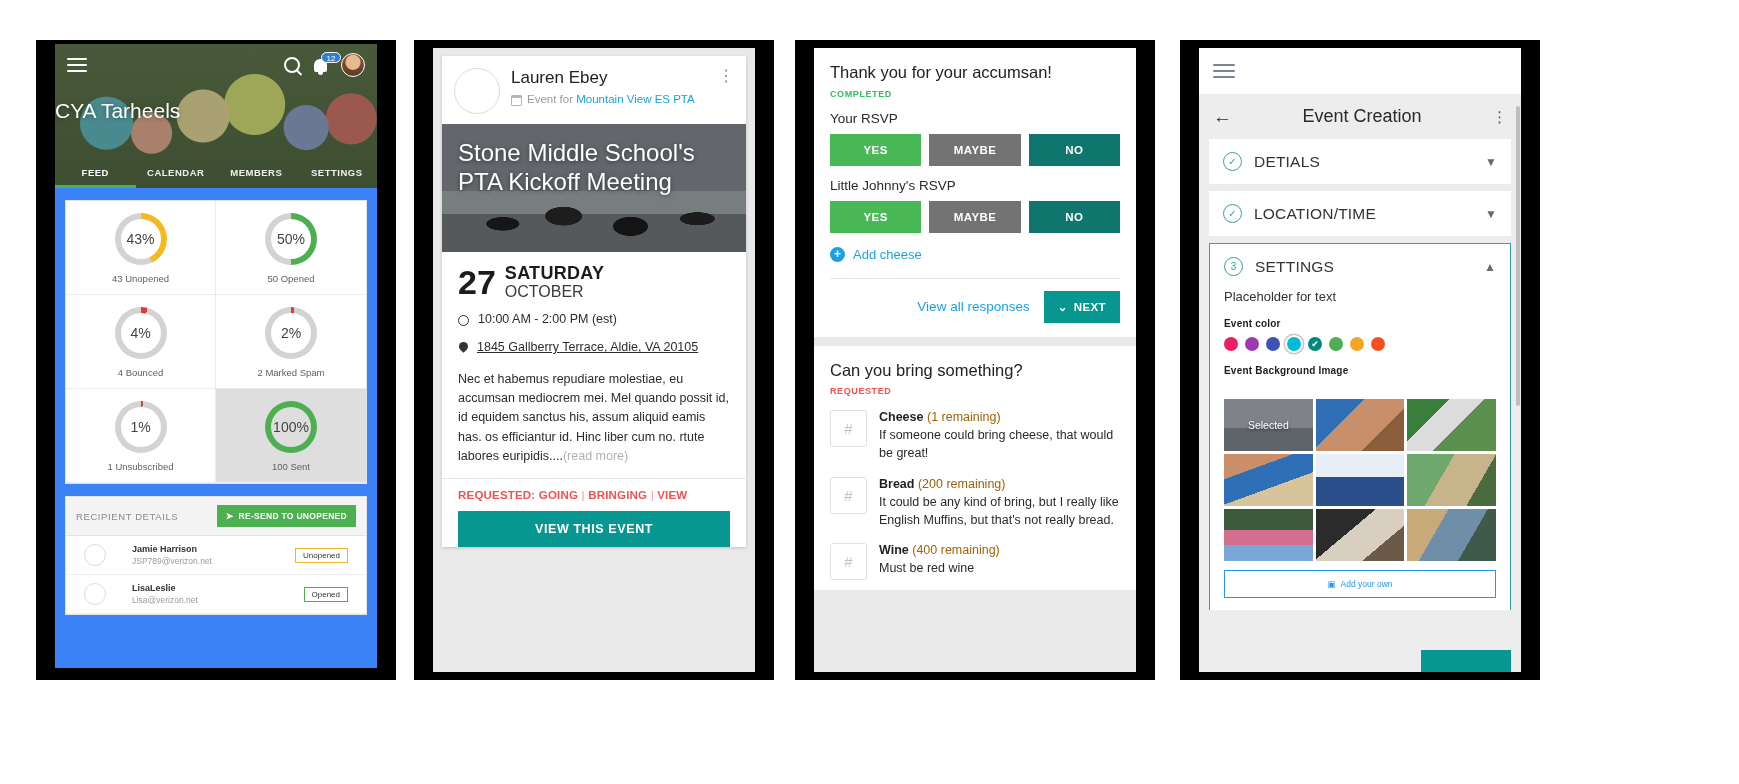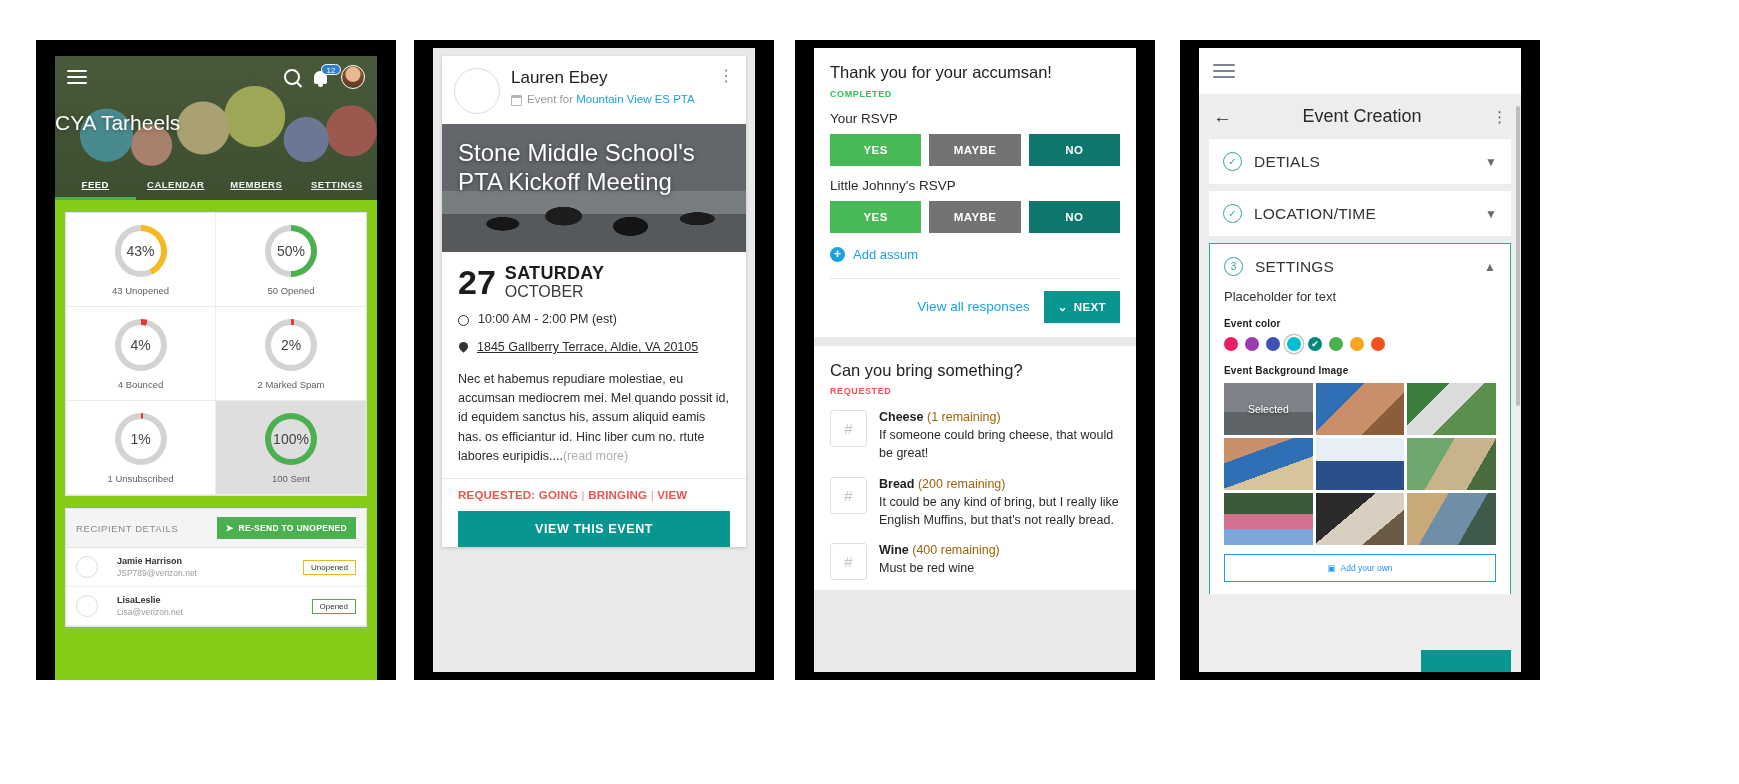--- a/index.html
+++ b/index.html
@@ -18,21 +18,21 @@
     overflow: hidden;
   }
   .screen {
     position: absolute;
     background: #ffffff;
     overflow: hidden;
   }
 
   
   #phone1 { left: 36px; top: 40px; width: 360px; height: 640px; }
-  #screen1 { left: 19px; top: 16px; width: 322px; height: 624px; background:#84cc16; }
+  #screen1 { left: 19px; top: 4px; width: 322px; height: 624px; background:#3b82f6; }
 
   .hero {
     position: relative; height: 144px; width: 100%;
     background:
       radial-gradient(circle at 16% 55%, #4fa8b8 0 26px, transparent 27px),
       radial-gradient(circle at 30% 62%, #d79a86 0 20px, transparent 21px),
       radial-gradient(circle at 46% 50%, #d9c98f 0 26px, transparent 27px),
       radial-gradient(circle at 62% 42%, #c9d06a 0 30px, transparent 31px),
       radial-gradient(circle at 78% 58%, #7f8fbf 0 22px, transparent 23px),
       radial-gradient(circle at 92% 52%, #c4605e 0 25px, transparent 26px),
@@ -68,21 +68,21 @@
   }
   .hero-title{
     position:relative; z-index:3; text-align:left; color:#fff;
     font-size:21px; margin-top:22px; font-weight:400;
     text-shadow:0 1px 4px rgba(0,0,0,.35);
   }
   .tabs{
     position:absolute; bottom:0; left:0; right:0; z-index:3;
     display:flex; color:#fff; font-size:9.5px; letter-spacing:.5px;
   }
-  .tab{ flex:1; text-align:center; padding-bottom:10px; font-weight:700; opacity:.92;text-decoration:underline;}
+  .tab{ flex:1; text-align:center; padding-bottom:10px; font-weight:700; opacity:.92;}
   .tab.active{ opacity:1; }
   .tab-ind{
     position:absolute; bottom:0; left:0; width:25%; height:3px; background:#4caf50;
   }
 
   .donut-grid{
     margin:12px 10px 0 10px; background:#fff; border:1px solid #e3e3e3;
     display:grid; grid-template-columns:1fr 1fr;
   }
   .donut-cell{
@@ -109,21 +109,21 @@
     padding:8px 10px;
   }
   .recipient-bar .rd-title{ font-size:9.5px; color:#8a8a8a; letter-spacing:.6px;}
   .resend-btn{
     background:#4caf50;color:#fff;font-size:8.5px;font-weight:700;letter-spacing:.3px;
     padding:6px 9px; display:flex; align-items:center; gap:5px; border:none; cursor:pointer;
   }
   .send-ic{ font-size:9px; }
   .rec-list{ margin:0 10px; background:#fff; border:1px solid #e3e3e3; border-top:none;}
   .rec-row{
-    display:flex;align-items:center;gap:19px;padding:8px 10px;border-bottom:1px solid #efefef;
+    display:flex;align-items:center;gap:26px;padding:8px 18px;border-bottom:1px solid #efefef;
   }
   .rec-av{ width:22px;height:22px;border-radius:50%;border:1px solid #ddd;flex:0 0 auto;}
   .rec-name{ font-size:9px; font-weight:700; color:#333;}
   .rec-mail{ font-size:8.5px; color:#9a9a9a; margin-top:2px;}
   .rec-meta{flex:1;}
   .pill{ font-size:8px; padding:2px 7px; border:1px solid #f0b429; color:#333; background:#fff;}
 
   
   #phone2 { left: 414px; top: 40px; width: 360px; height: 640px; }
   #screen2 { left: 19px; top: 8px; width: 322px; height: 624px; background:#e9e9e9; }
@@ -240,21 +240,21 @@
     background:#fff; margin:0 10px; border:1px solid #2fa79f; border-bottom:none;
   }
   .acc-open .acc{ margin:0; }
   .acc-body{ padding:0 14px 12px 14px;}
   .ph-text{ font-size:13px; color:#333; margin-bottom:14px;}
   .sec-lab{ font-size:10px; font-weight:700; color:#1d1d1d; letter-spacing:.2px;}
   .swatches{ display:flex; gap:7px; margin:8px 0 14px 0;}
   .sw{ width:14px;height:14px;border-radius:50%; cursor:pointer;}
   .sw.sel-ring{ box-shadow:0 0 0 2px #fff,0 0 0 3.5px #c9c9c9;}
   .sw.sel-check{ display:flex;align-items:center;justify-content:center;color:#fff;font-size:9px;}
-  .img-grid{ display:grid; grid-template-columns:repeat(3,1fr); gap:3px; margin-top:7px;}
+  .img-grid{ display:grid; grid-template-columns:repeat(3,1fr); gap:3px; margin-top:23px;}
   .thumb{ height:52px; position:relative; overflow:hidden; cursor:pointer;}
   .thumb .sel-lab{
     position:absolute; inset:0; display:flex; align-items:center; justify-content:center;
     color:#fff; font-size:10.5px; text-shadow:0 1px 3px rgba(0,0,0,.6);
   }
   .addown{
     margin-top:9px; border:1px solid #2196f3; color:#2196f3; background:#fff;
     text-align:center; font-size:8.5px; padding:8px 0; cursor:pointer; width:100%;
     display:flex; align-items:center; justify-content:center; gap:5px;
   }
@@ -447,21 +447,21 @@
 
         <div class="rsvp-label">Little Johnny's RSVP</div>
         <div class="rsvp-row">
           <button class="rsvp-btn rsvp-yes">YES</button>
           <button class="rsvp-btn rsvp-maybe">MAYBE</button>
           <button class="rsvp-btn rsvp-no">NO</button>
         </div>
 
         <div class="addchild">
           <span class="plus-ic">+</span>
-          <span>Add assum</span>
+          <span>Add cheese</span>
         </div>
 
         <div class="c3-actions">
           <span class="viewall">View all responses</span>
           <button class="nextbtn">
             <span>⌄</span>
             <span>NEXT</span>
           </button>
         </div>
       </div>

